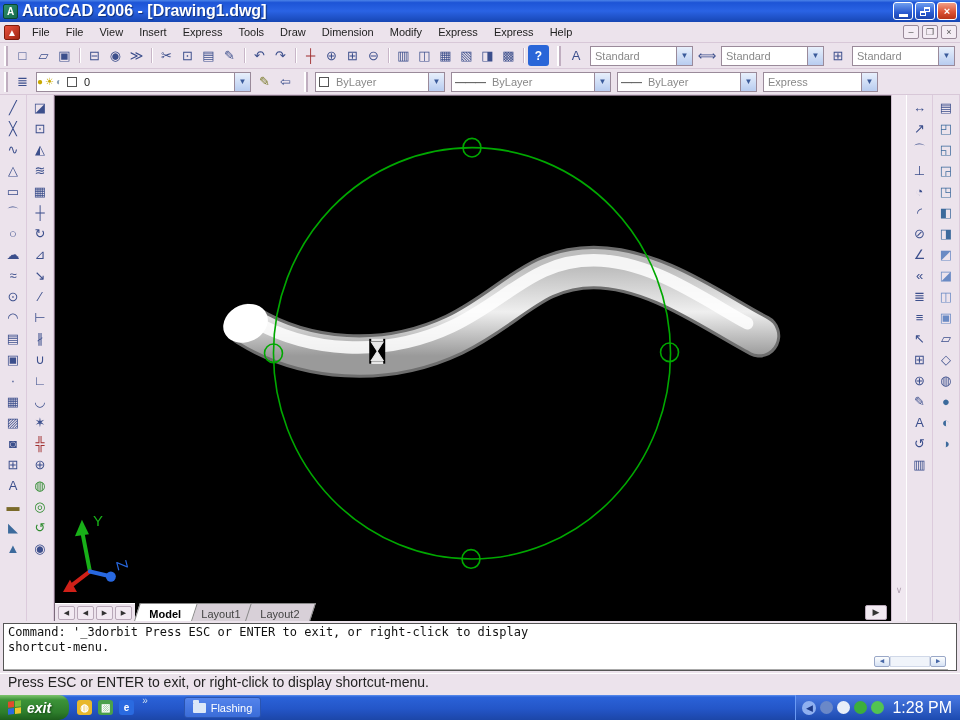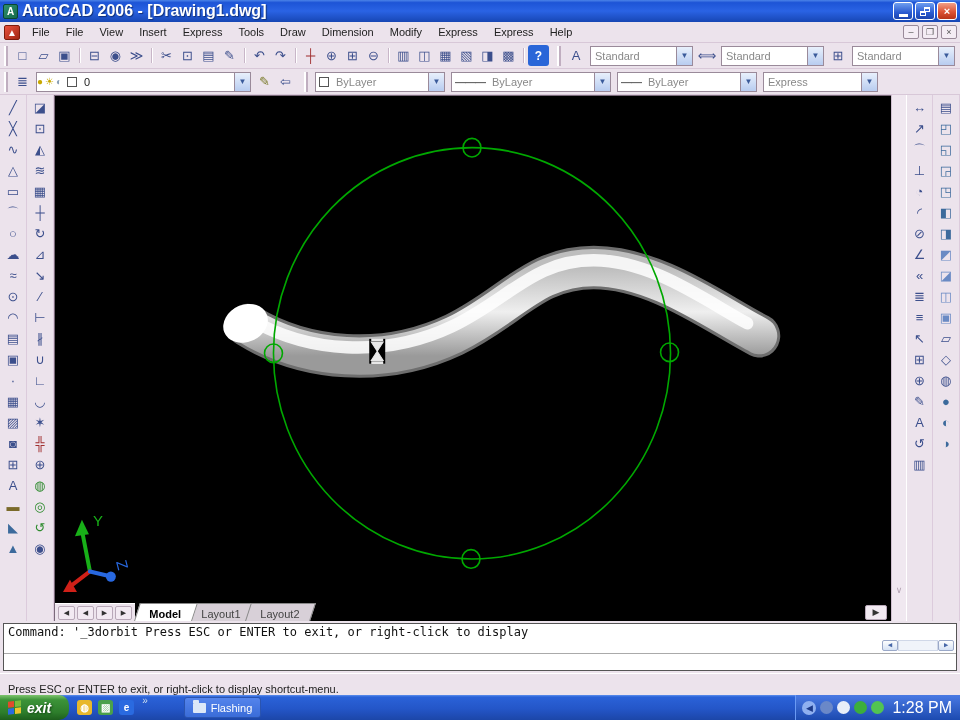--- a/index.html
+++ b/index.html
@@ -52,29 +52,29 @@
   .tabrow { position:absolute; left:0; right:0; bottom:0; height:18px; display:flex; align-items:flex-end; background:transparent; }
   .tabnav { display:flex; background:#ece3ec; height:18px; align-items:center; padding:0 2px; border-top:1px solid #fff; }
   .tabnav .nb { width:17px; height:14px; background:#f2eaf2; border:1px solid #b8a8b8; border-radius:2px; margin:0 1px; font-size:7px; color:#333; display:flex; align-items:center; justify-content:center; }
   .tab { height:18px; padding:2px 12px 1px; font-size:11px; color:#444; background:#d8d0d8; border:1px solid #888; border-bottom:none; transform:skewX(-18deg); margin-left:-6px; display:flex; align-items:flex-end; }
   .tab span { transform:skewX(18deg); }
   .tab.active { background:#fff; color:#000; font-weight:bold; z-index:2; }
   .tabrow .endbtn { margin-left:auto; margin-right:4px; width:22px; height:15px; background:#f2eaf2; border:1px solid #b8a8b8; border-radius:2px; color:#333; font-size:9px; display:flex; align-items:center; justify-content:center; align-self:center; }
 
   
   .cmdwin { height:52px; background:#ece3ec; padding:2px 3px; flex:0 0 auto; }
-  .cmd-inner { height:100%; border:1px solid #555; background:#fff; display:flex; flex-direction:column; font-family:"DejaVu Sans Mono", monospace; font-size:12px; color:#111; position:relative; }
+  .cmd-inner { height:100%; border:1px solid #555; background:#fff; display:flex; flex-direction:row; font-family:"DejaVu Sans Mono", monospace; font-size:12px; color:#111; position:relative; }
   .cmd-hist { flex:1; padding:1px 4px; line-height:15px; overflow:hidden; border-bottom:1px solid #aaa; position:relative; }
   .cmd-input { height:16px; padding:0 4px; }
   .hsb { position:absolute; right:2px; bottom:2px; display:flex; align-items:center; }
   .hsb .sb { width:16px; height:11px; border:1px solid #9aa8c8; background:linear-gradient(180deg,#fdfefe,#d6e2f4); color:#4868a8; font-size:7px; display:flex; align-items:center; justify-content:center; border-radius:2px; }
   .hsb .track { width:40px; height:11px; background:#f0f4fa; border:1px solid #d0d8e8; }
 
   
-  .statusbar { height:22px; background:#ece3ec; border-top:1px solid #fff; display:flex; align-items:flex-end; padding:0 8px; color:#222; font-size:11px; flex:0 0 auto; }
+  .statusbar { height:22px; background:#ece3ec; border-top:1px solid #fff; display:flex; align-items:flex-start; padding:0 8px; color:#222; font-size:14px; flex:0 0 auto; }
 
   
   .taskbar { height:25px; background:linear-gradient(180deg,#5e90ee 0%,#2a62d8 8%,#2456c8 55%,#1c46a8 100%); display:flex; align-items:stretch; color:#fff; flex:0 0 auto; }
   .startbtn { display:flex; align-items:center; gap:5px; padding:0 18px 0 8px; background:linear-gradient(180deg,#7ec46e 0%,#3c9338 20%,#2d7d2b 70%,#1d5e1c 100%); border-radius:0 10px 10px 0; font-style:italic; font-weight:bold; font-size:14px; text-shadow:1px 1px 2px #1a4a18; }
   .flag { width:14px; height:14px; display:grid; grid-template-columns:6px 6px; grid-template-rows:6px 6px; gap:1px; transform:skewY(-6deg); }
   .flag i:nth-child(1){background:#e24a2c;} .flag i:nth-child(2){background:#7cbc3c;}
   .flag i:nth-child(3){background:#2a6ae0;} .flag i:nth-child(4){background:#ecc42c;}
   .quick { display:flex; align-items:center; gap:6px; padding:0 8px; }
   .ql { width:15px; height:15px; border-radius:3px; display:flex; align-items:center; justify-content:center; font-size:10px; font-weight:bold; }
   .chev { font-size:10px; color:#cde; }
@@ -377,20 +377,21 @@
       <div class="ticon" title="realistic-visual-style" style="color: rgb(60, 106, 156);">●</div>
       <div class="ticon" title="conceptual-visual-style" style="color: rgb(60, 106, 156);">◐</div>
       <div class="ticon" title="shaded" style="color: rgb(60, 106, 156);">◑</div>
     </div>
 </div>
 
 <div class="cmdwin">
   <div class="cmd-inner">
     <div class="cmd-hist" id="cmd-hist">
         <div class="cmd-line">Command: '_3dorbit Press ESC or ENTER to exit, or right-click to display</div>
+        <div class="cmd-line">shortcut-menu.</div>
       <div class="hsb">
         <div class="sb">◀</div>
         <div class="track"></div>
         <div class="sb">▶</div>
       </div>
     </div>
     <div class="cmd-input"></div>
   </div>
 </div>
 

